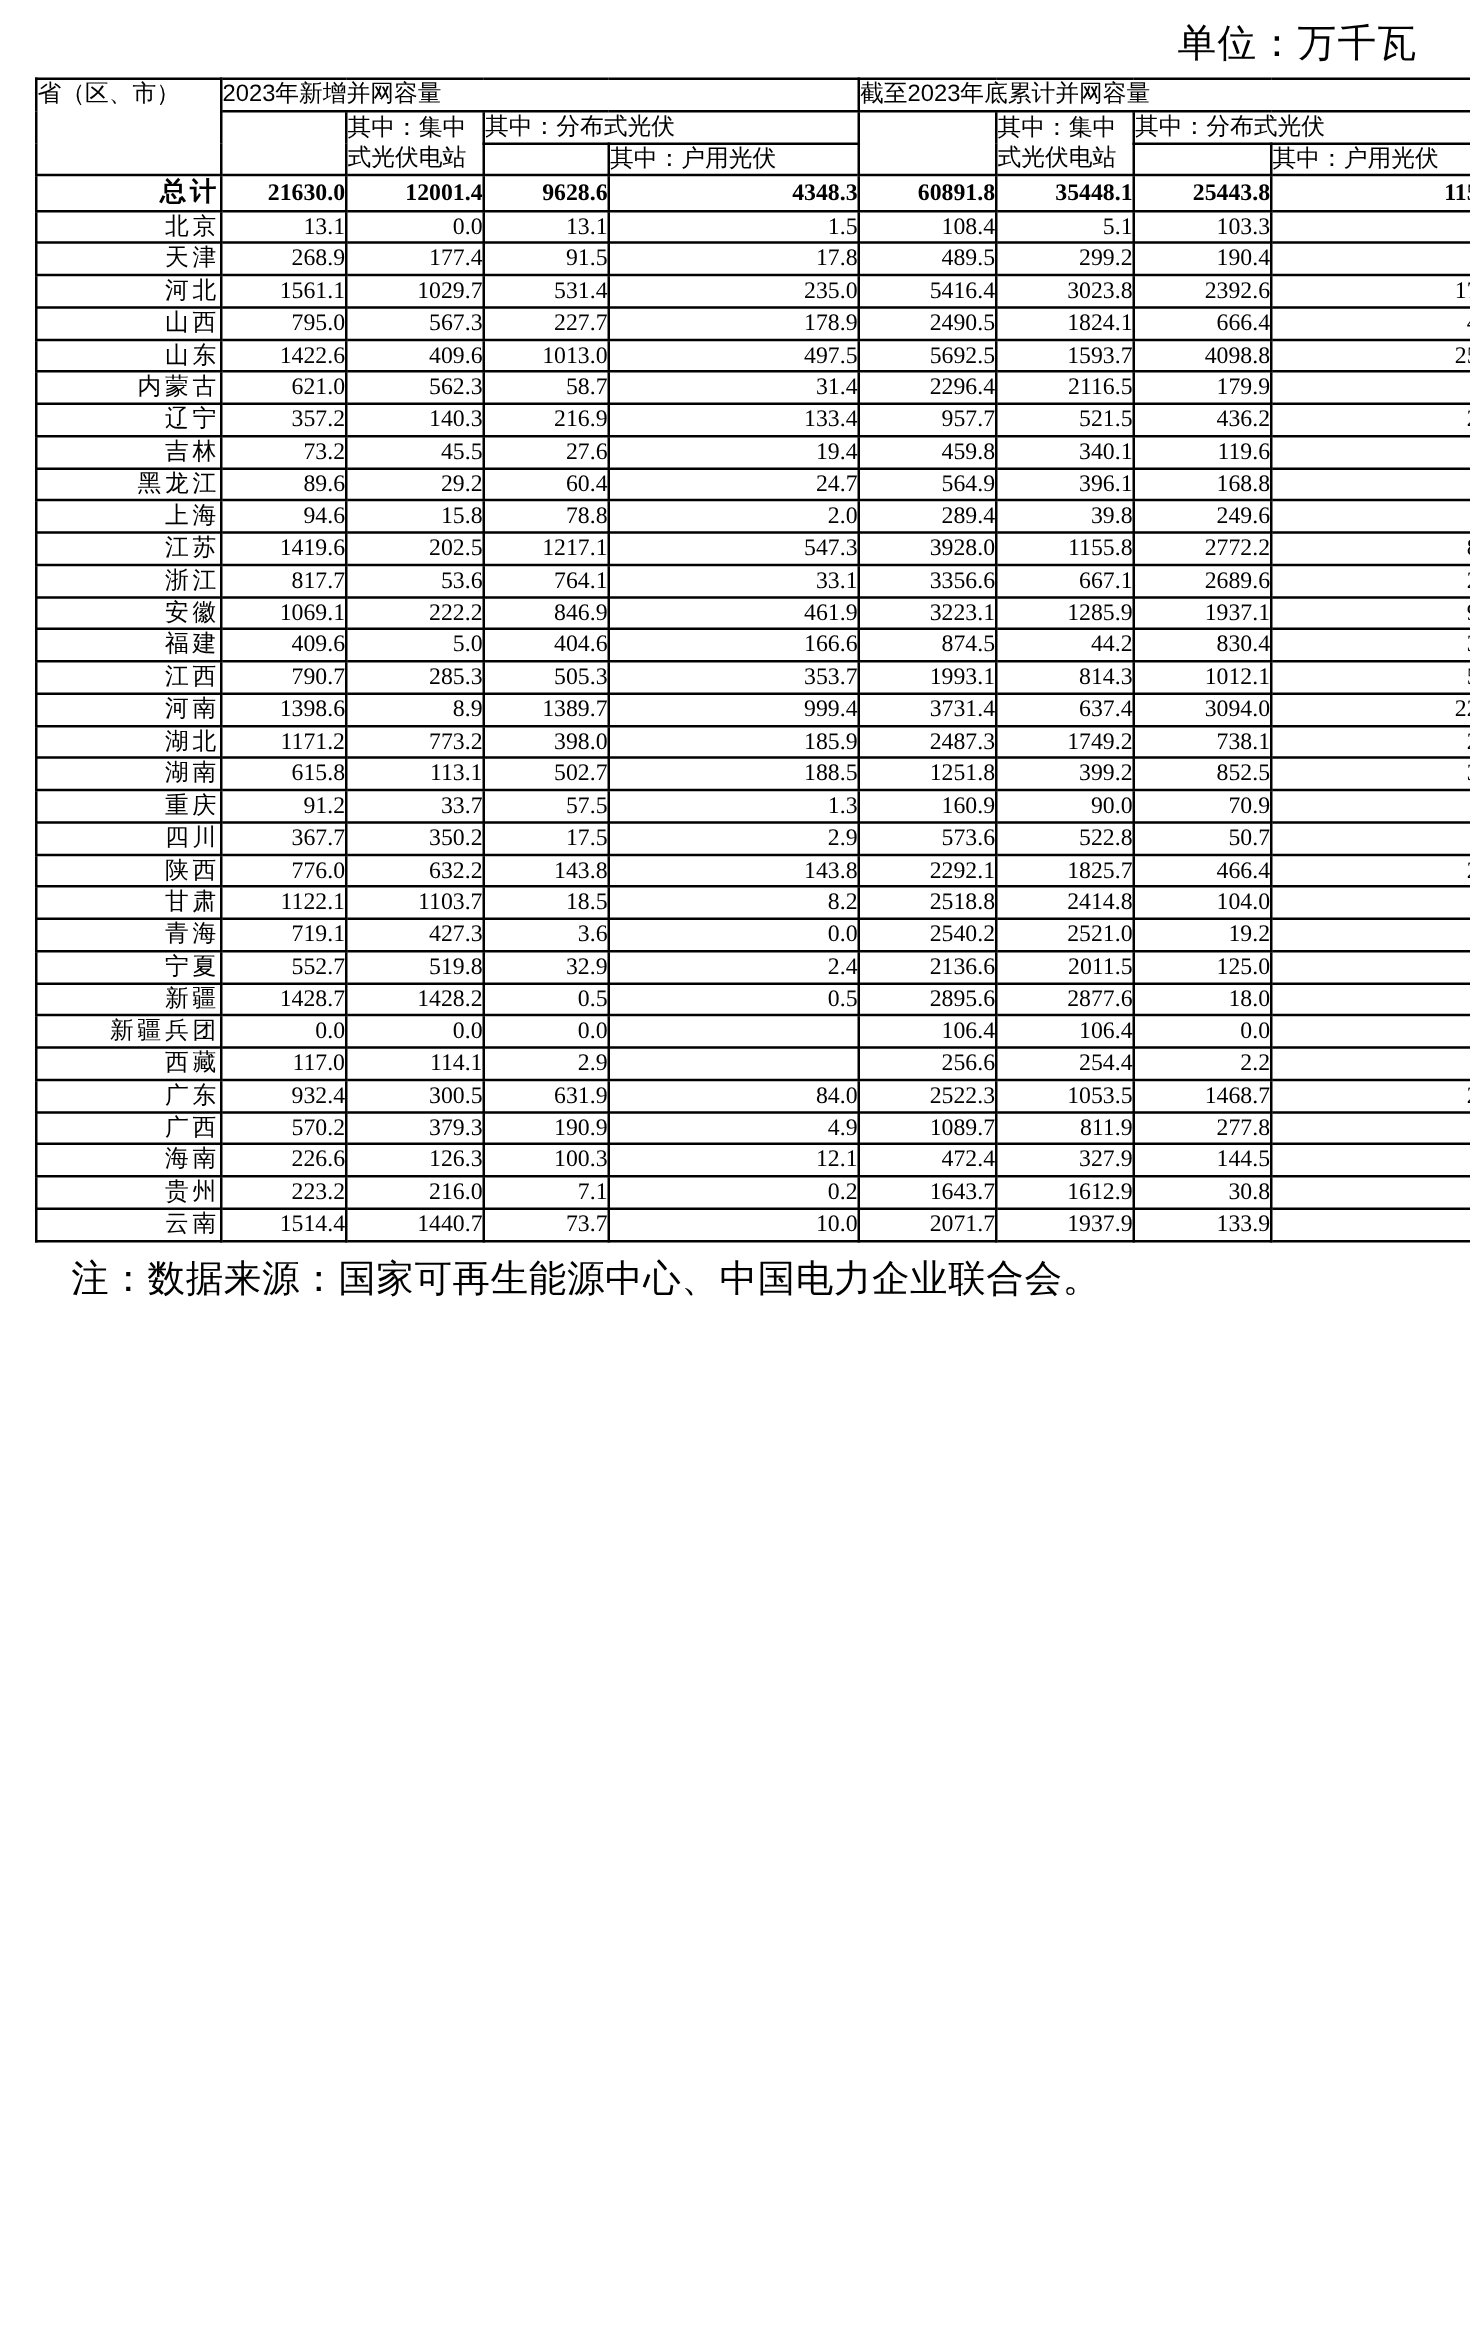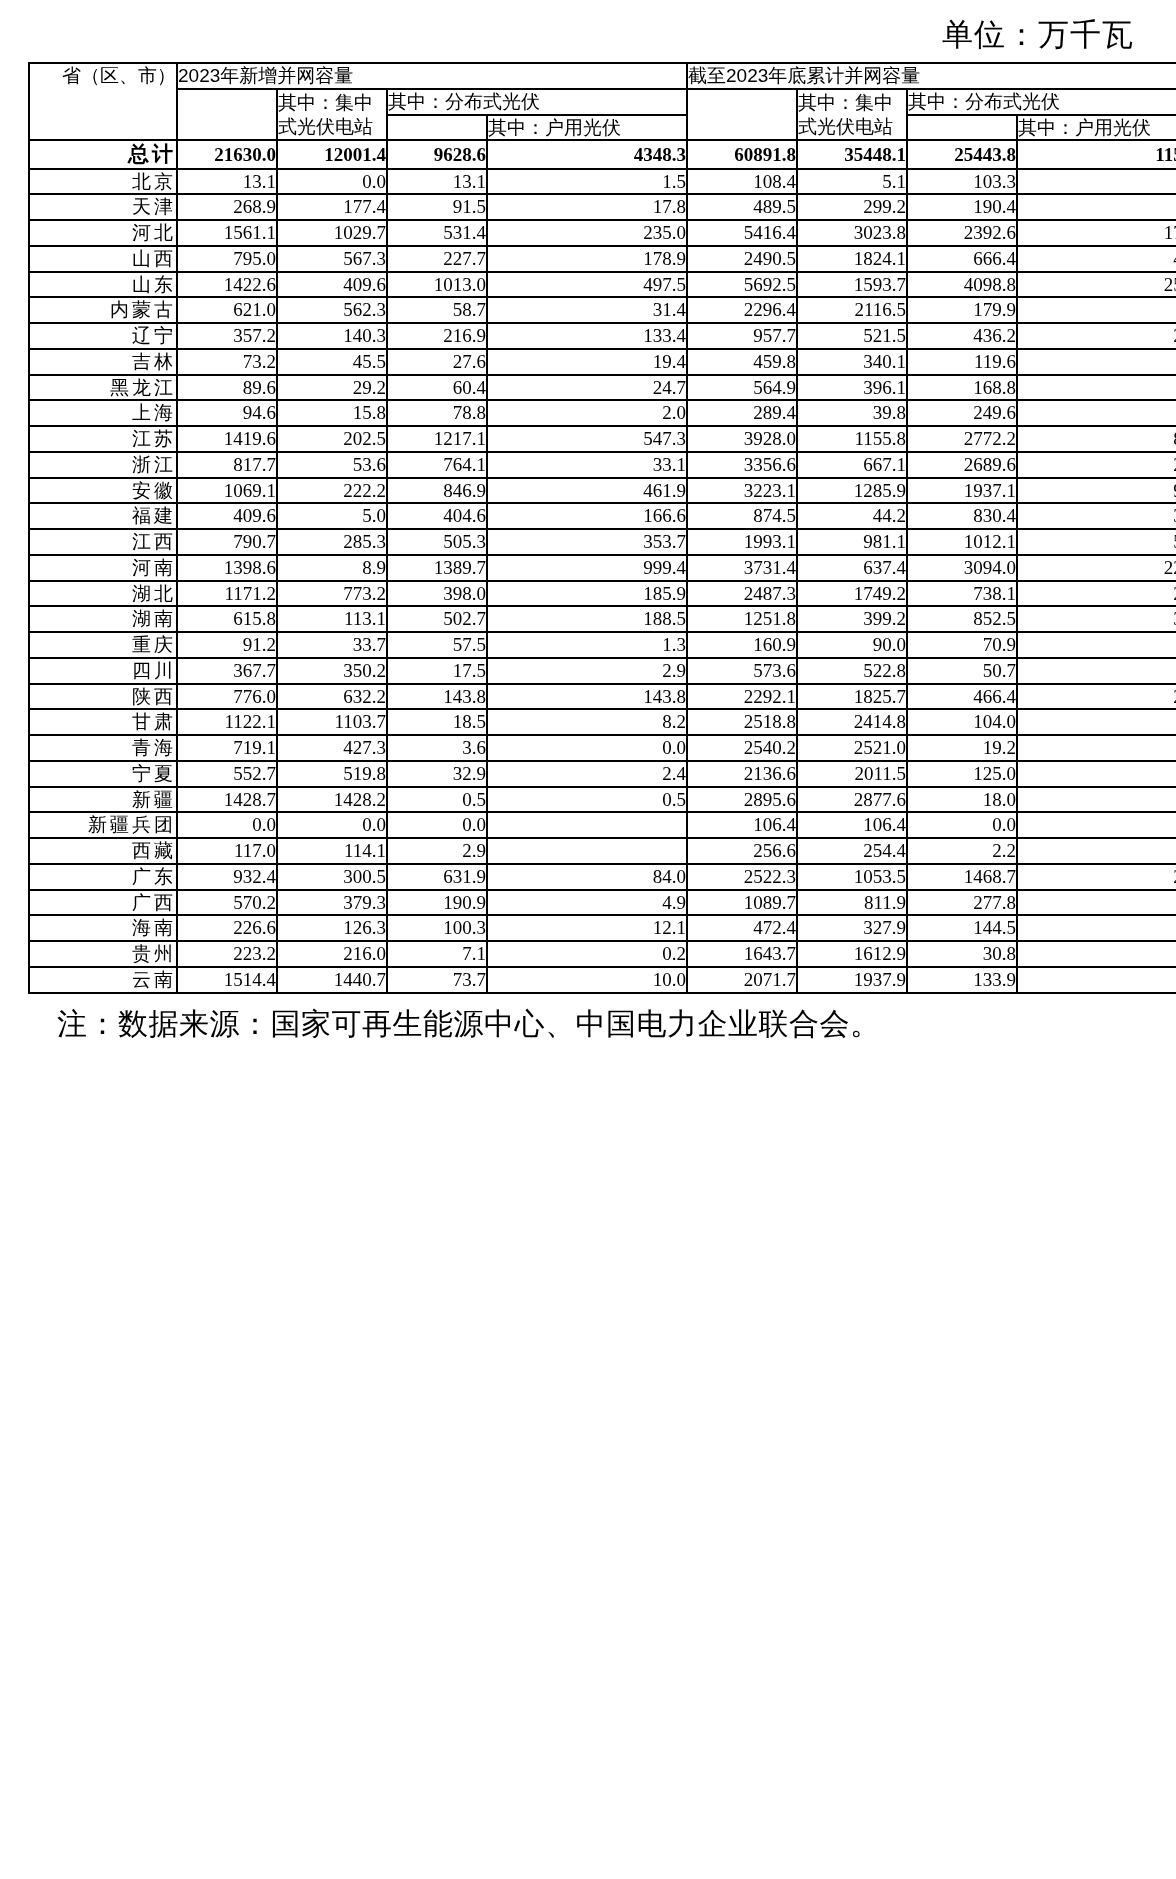--- a/index.html
+++ b/index.html
@@ -44,21 +44,21 @@
     line-height: 1.25;
   }
   th.hdr {
     text-align: left;
     font-weight: bold;
     font-size: 19.5px;
     padding: 4px 3px;
     vertical-align: middle;
   }
   th.hdr-prov {
-    text-align: right;
+    text-align: left;
     font-weight: bold;
     font-size: 19.5px;
     padding: 4px 10px;
     vertical-align: top;
     line-height: 1.3;
   }
   td.prov {
     text-align: right;
     font-size: 21px;
     padding: 4px 2px;
@@ -301,21 +301,21 @@
           <td class="num">830.4</td>
           <td class="num">341.4</td>
         </tr>
         <tr>
           <td class="prov">江西</td>
           <td class="num">790.7</td>
           <td class="num">285.3</td>
           <td class="num">505.3</td>
           <td class="num">353.7</td>
           <td class="num">1993.1</td>
-          <td class="num">981.1</td>
+          <td class="num">814.3</td>
           <td class="num">1012.1</td>
           <td class="num">559.3</td>
         </tr>
         <tr>
           <td class="prov">河南</td>
           <td class="num">1398.6</td>
           <td class="num">8.9</td>
           <td class="num">1389.7</td>
           <td class="num">999.4</td>
           <td class="num">3731.4</td>

